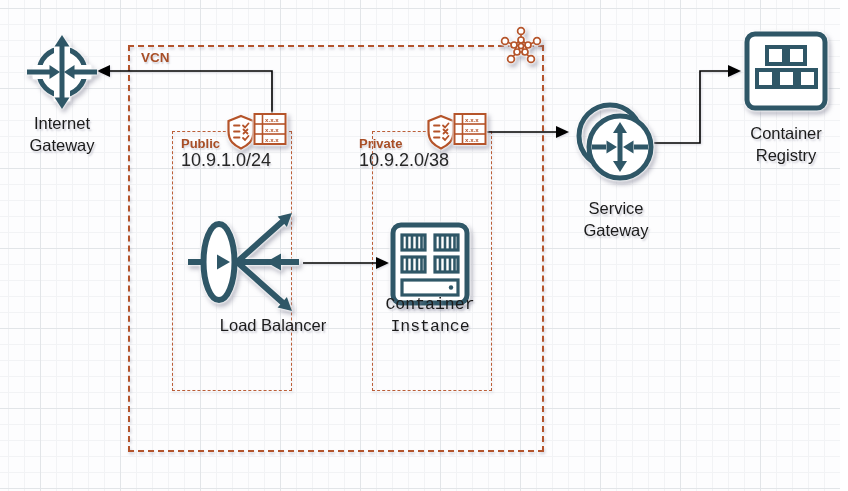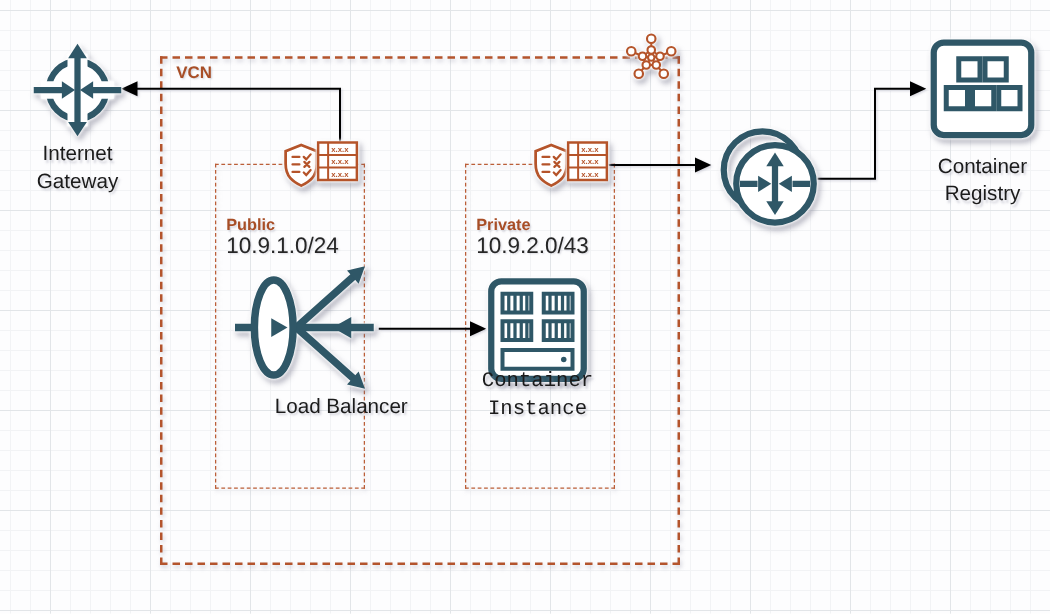--- a/index.html
+++ b/index.html
@@ -27,21 +27,21 @@
     border:1.5px dashed #bb5e37;
     filter:drop-shadow(1.5px 2.5px 1.5px rgba(120,120,145,.32));
     z-index:1;
   }
   .subnet-public{left:172px;}
   .subnet-private{left:372px;}
   .vcn-label{
     left:141px;top:50px;font-size:13.5px;font-weight:700;color:#a84e26;
     text-shadow:1px 1.5px 1.5px rgba(140,140,160,.35);z-index:2;
   }
-  .subnet-text{z-index:2;line-height:16px;text-shadow:1px 1.5px 1.5px rgba(140,140,160,.3);margin-top:36px;}
+  .subnet-text{z-index:2;line-height:16px;text-shadow:1px 1.5px 1.5px rgba(140,140,160,.3);}
   .subnet-text .s-name{font-size:13px;font-weight:700;color:#a84e26;}
   .subnet-text .s-cidr{font-size:18px;color:#262626;}
   .node-label{
     font-size:16.5px;line-height:22px;color:#1b1b1b;text-align:center;
     text-shadow:1.5px 2px 2px rgba(140,140,160,.4);z-index:4;
   }
   .icon{
     z-index:3;
     filter:drop-shadow(0 0 1.2px #fff) drop-shadow(0 0 1.2px #fff)
            drop-shadow(2px 3px 2px rgba(95,95,120,.42));
@@ -59,23 +59,23 @@
   <div class="abs vcn-box"></div>
   <div class="abs vcn-label">VCN</div>
 
   <div class="abs subnet-box subnet-public"></div>
   <div class="abs subnet-text" style="left:181px;top:136px;">
     <div class="s-name">Public</div>
     <div class="s-cidr">10.9.1.0/24</div>
   </div>
 
   <div class="abs subnet-box subnet-private"></div>
-  <div class="abs subnet-text" style="left:381px;top:136px;">
+  <div class="abs subnet-text" style="left:359px;top:136px;">
     <div class="s-name">Private</div>
-    <div class="s-cidr">10.9.2.0/43</div>
+    <div class="s-cidr">10.9.2.0/38</div>
   </div>
 
   <svg class="abs edges" width="848" height="491" viewBox="0 0 848 491">
     <g stroke="#000" stroke-width="1.6" fill="#000">
       <g>
         <path d="M272 114 V71 H109" fill="none"></path>
         <polygon points="97,71 110,65 110,77" stroke="none"></polygon>
       </g>
       <g>
         <path d="M303 263 H377" fill="none"></path>
@@ -225,20 +225,21 @@
     <g stroke="#2f5767" stroke-width="5" fill="#2f5767">
       <line x1="50" y1="30" x2="50" y2="64"></line>
       <polygon points="50,22 43,33 57,33" stroke="none"></polygon>
       <polygon points="50,72 43,61 57,61" stroke="none"></polygon>
       <line x1="22" y1="47" x2="36" y2="47"></line>
       <polygon points="47,47 36.5,40.5 36.5,53.5" stroke="none"></polygon>
       <line x1="78" y1="47" x2="64" y2="47"></line>
       <polygon points="53,47 63.5,40.5 63.5,53.5" stroke="none"></polygon>
     </g>
   </svg>
+  <div class="abs node-label" style="left:560px;top:197px;width:112px;">Service Gateway</div>
 
   <svg class="abs icon" style="left:744px;top:31px;" width="84" height="80" viewBox="0 0 84 80">
     <rect x="3" y="3" width="78" height="74" rx="8" fill="#fff" stroke="#2f5767" stroke-width="5"></rect>
     <g fill="#fff" stroke="#2f5767" stroke-width="4">
       <rect x="23" y="16" width="17" height="17"></rect>
       <rect x="44" y="16" width="17" height="17"></rect>
       <rect x="13" y="39" width="17" height="17"></rect>
       <rect x="34" y="39" width="17" height="17"></rect>
       <rect x="55" y="39" width="17" height="17"></rect>
     </g>

